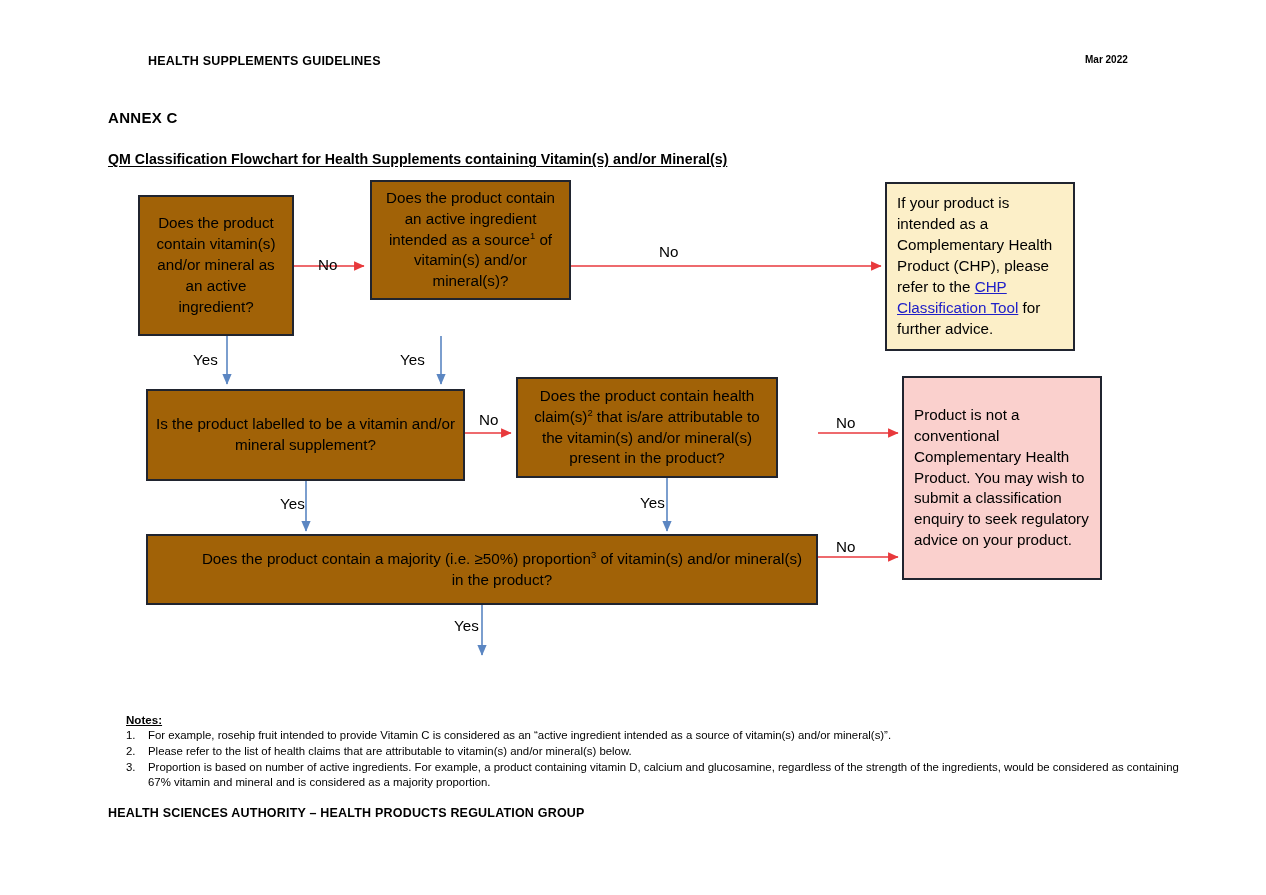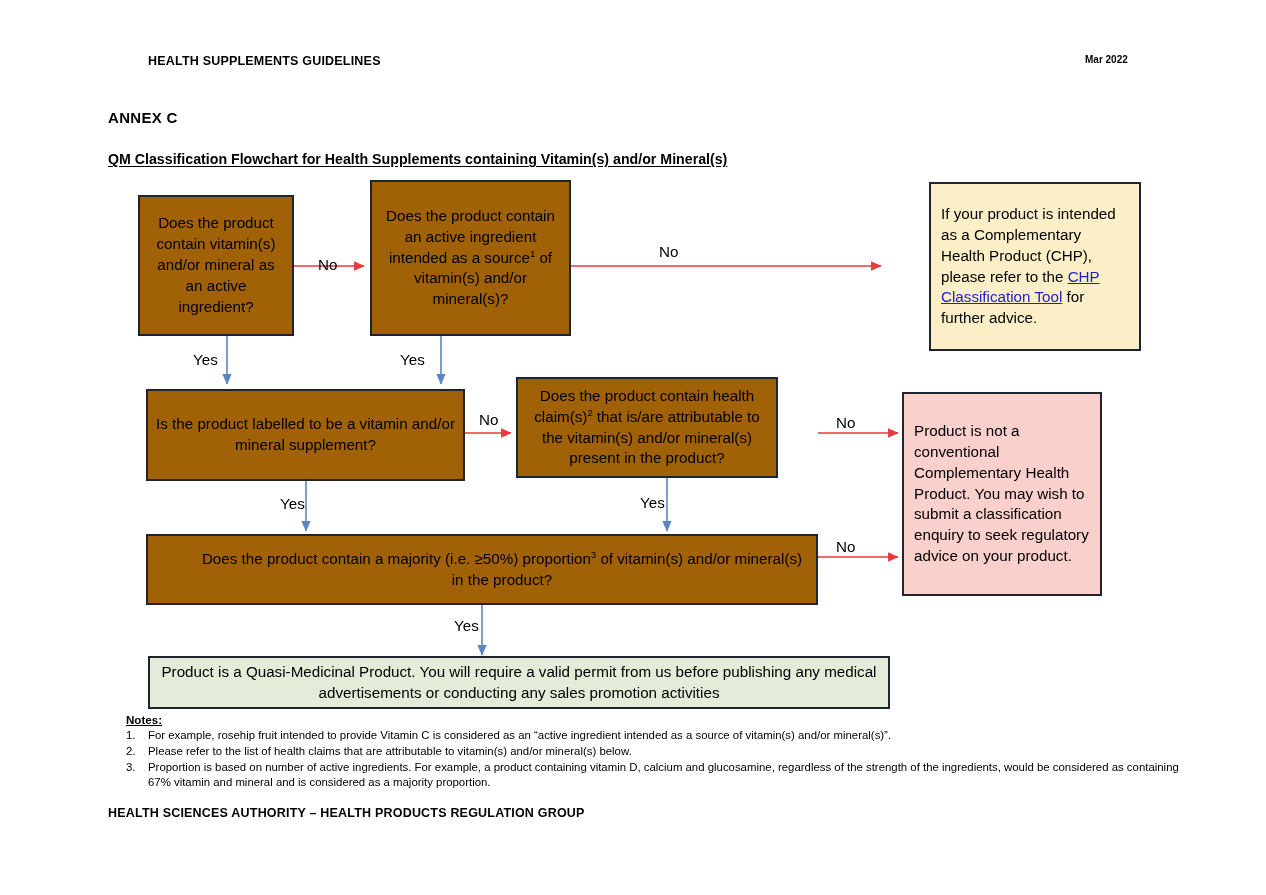--- a/index.html
+++ b/index.html
@@ -187,47 +187,44 @@
 
     <line x1="818" y1="557" x2="898" y2="557" stroke="#e8393c" stroke-width="1.6" marker-end="url(#ahRed)"></line>
 
     <line x1="482" y1="605" x2="482" y2="655" stroke="#5b86c2" stroke-width="1.6" marker-end="url(#ahBlue)"></line>
   </svg>
 
   <div class="box blue" style="left:138px; top:195px; width:156px; height:141px;">
     <span class="inner">Does the product contain vitamin(s) and/or mineral as an active ingredient?</span>
   </div>
 
-  <div class="box blue" style="left:370px; top:180px; width:201px; height:156px;">
+  <div class="box blue" style="left:370px; top:180px; width:201px; height:120px;">
     <span class="inner"><span>Does the product contain an active ingredient intended as a source</span><sup>1</sup><span> of vitamin(s) and/or mineral(s)?</span></span>
   </div>
 
-  <div class="box yellow left-align" style="left:885px; top:182px; width:212px; height:169px; padding:8px 10px;margin-left:44px;">
+  <div class="box yellow left-align" style="left:885px; top:182px; width:190px; height:169px; padding:8px 10px;">
     <span class="inner"><span>If your product is intended as a Complementary Health Product (CHP), please refer to the </span><a class="link" href="#">CHP Classification Tool</a><span> for further advice.</span></span>
   </div>
 
   <div class="box blue" style="left:146px; top:389px; width:319px; height:92px;">
     <span class="inner">Is the product labelled to be a vitamin and/or mineral supplement?</span>
   </div>
 
   <div class="box blue" style="left:516px; top:377px; width:262px; height:101px;">
     <span class="inner"><span>Does the product contain health claim(s)</span><sup>2</sup><span> that is/are attributable to the vitamin(s) and/or mineral(s) present in the product?</span></span>
   </div>
 
-  <div class="box pink left-align" style="left:902px; top:392px; width:200px; height:204px; padding:3px 10px;">
+  <div class="box pink left-align" style="left:902px; top:376px; width:200px; height:204px; padding:3px 10px;">
     <span class="inner">Product is not a conventional Complementary Health Product. You may wish to submit a classification enquiry to seek regulatory advice on your product.</span>
   </div>
 
   <div class="box blue" style="left:146px; top:534px; width:672px; height:71px;padding-left:48px;">
     <span class="inner"><span>Does the product contain a majority (i.e. ≥50%) proportion</span><sup>3</sup><span> of vitamin(s) and/or mineral(s) in the product?</span></span>
   </div>
 
-  <div class="box green" style="left:148px; top:656px; width:742px; height:53px;">
-    <span class="inner">Product is a Quasi-Medicinal Product. You will require a valid permit from us before publishing any medical advertisements or conducting any sales promotion activities</span>
-  </div>
 
   <div class="lbl" style="left:318px; top:256px;">No</div>
   <div class="lbl" style="left:193px; top:351px;">Yes</div>
   <div class="lbl" style="left:659px; top:243px;">No</div>
   <div class="lbl" style="left:400px; top:351px;">Yes</div>
   <div class="lbl" style="left:479px; top:411px;">No</div>
   <div class="lbl" style="left:280px; top:495px;">Yes</div>
   <div class="lbl" style="left:836px; top:414px;">No</div>
   <div class="lbl" style="left:640px; top:494px;">Yes</div>
   <div class="lbl" style="left:836px; top:538px;">No</div>

